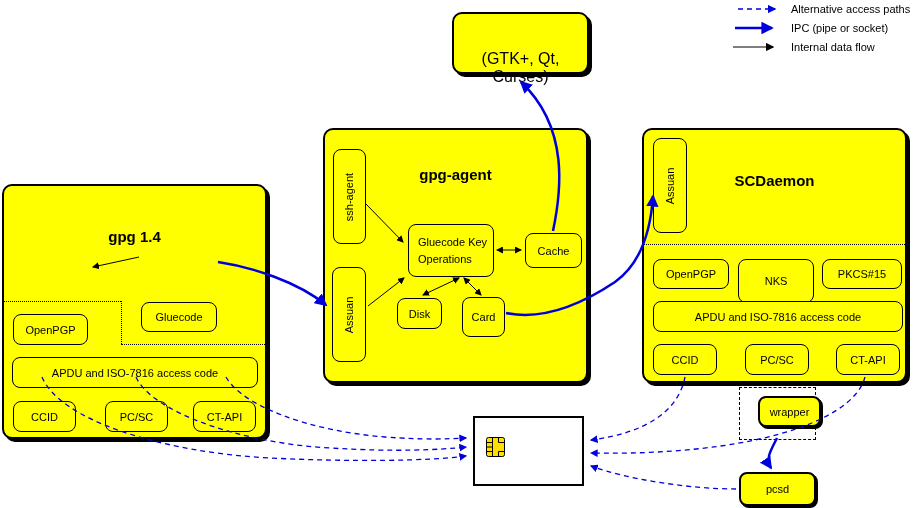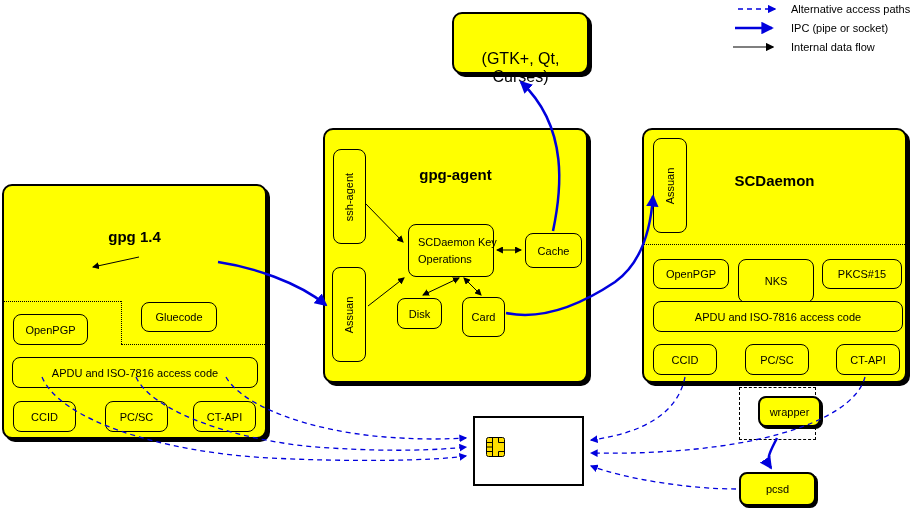--- a/index.html
+++ b/index.html
@@ -60,21 +60,21 @@
 
   <div class="bigbox" style="left:323px;top:128px;width:265px;height:255px;">
     <div class="bigtitle" style="top:36px;">gpg-agent</div>
     <div class="sbox vbox" style="left:8px;top:19px;width:33px;height:95px;">
       <span class="vtxt">ssh-agent</span>
     </div>
     <div class="sbox vbox" style="left:7px;top:137px;width:34px;height:95px;">
       <span class="vtxt">Assuan</span>
     </div>
     <div class="sbox" style="left:83px;top:94px;width:86px;height:53px;flex-direction:column;align-items:flex-start;padding-left:9px;justify-content:center;line-height:17px;">
-      <span>SCDaemon Key</span>
+      <span>Gluecode Key</span>
       <span>Operations</span>
     </div>
     <div class="sbox" style="left:200px;top:103px;width:57px;height:35px;">
       <span>Cache</span>
     </div>
     <div class="sbox" style="left:72px;top:168px;width:45px;height:31px;">
       <span>Disk</span>
     </div>
     <div class="sbox" style="left:137px;top:167px;width:43px;height:40px;">
       <span>Card</span>

